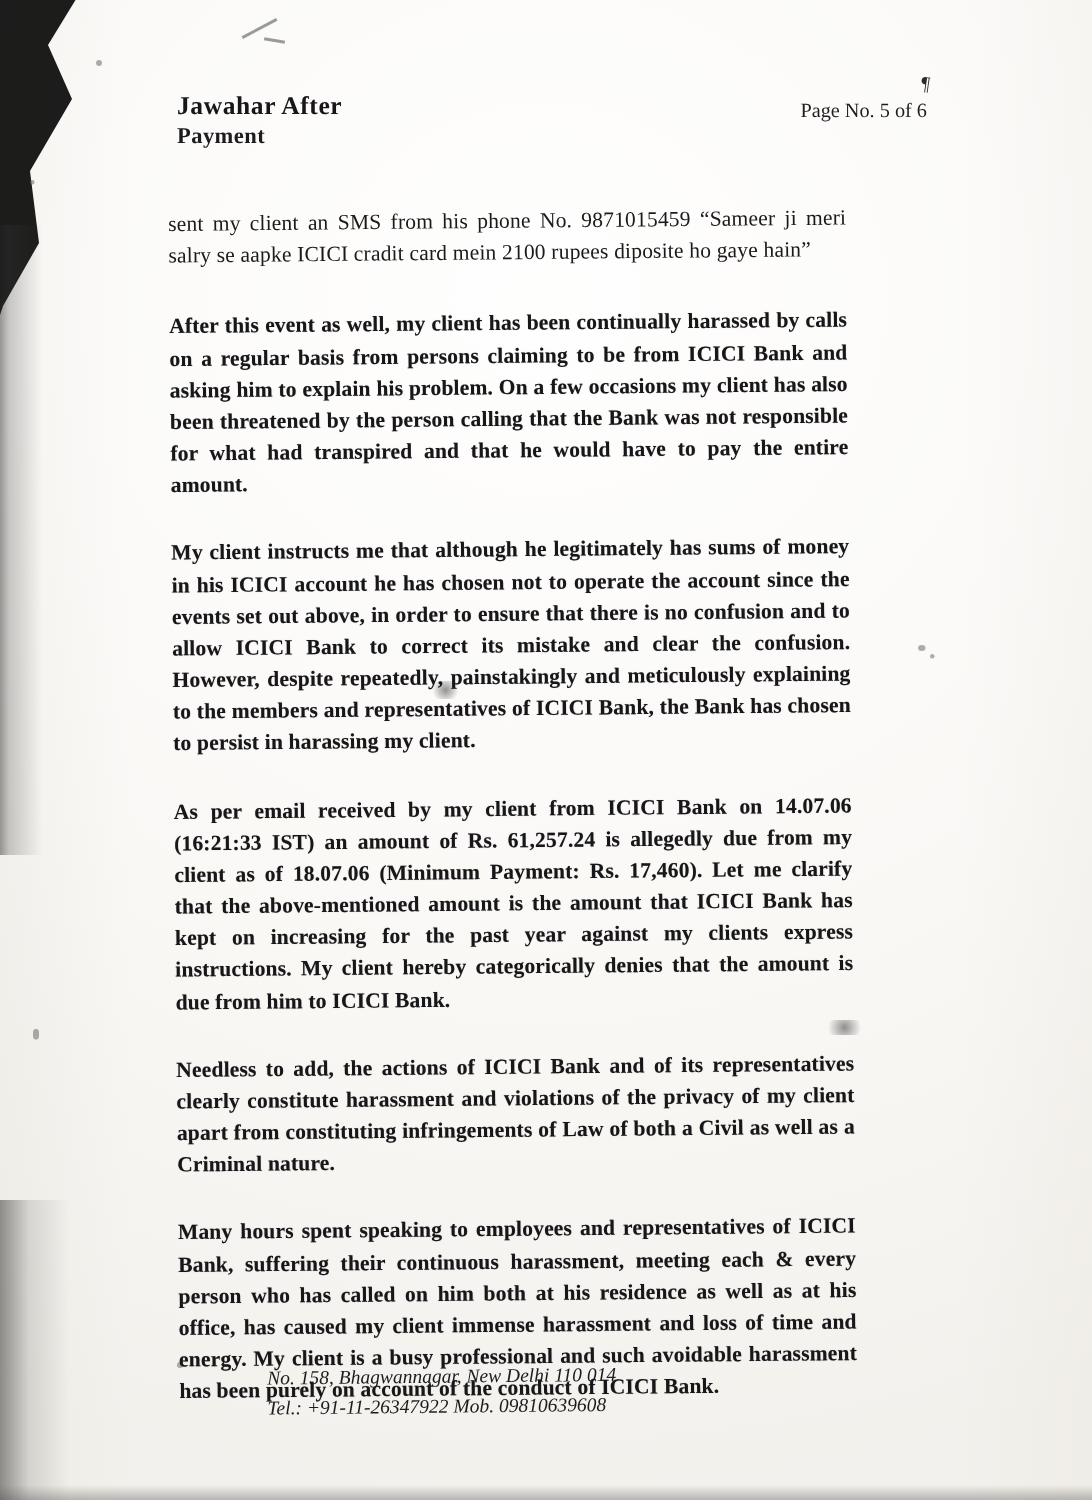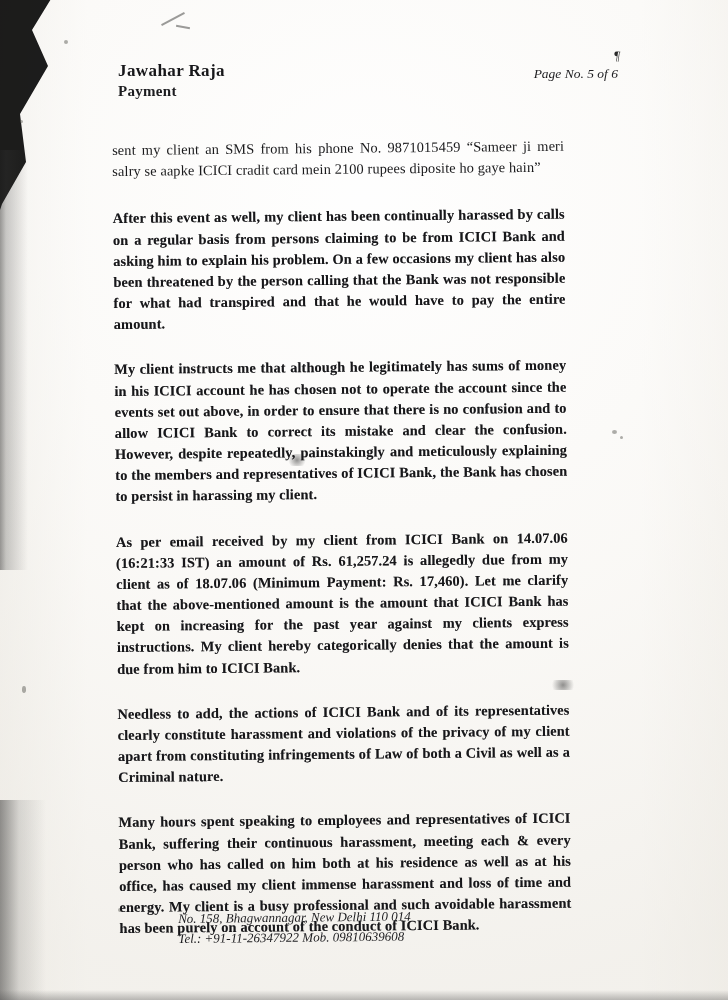--- a/index.html
+++ b/index.html
@@ -110,21 +110,20 @@
   }
   .firm-role {
     font-family: "Liberation Serif", serif;
     font-weight: bold;
     font-size: 15px;
     letter-spacing: 0.3px;
     color: #1c1c1f;
   }
   .page-no {
     font-family: "Liberation Serif", serif;
-    font-style: italic;
     font-size: 13.5px;
     color: #1d1d20;
     margin-top: 6px;
     white-space: nowrap;
   }
   .page-no-mark {
     position: absolute;
     top: 48px;
     right: 108px;
     font-size: 13px;
@@ -202,21 +201,21 @@
   <div class="speck" style="top:120px; left:20px; width:3px; height:3px;"></div>
   <div class="speck" style="top:430px; left:612px; width:5px; height:4px;"></div>
   <div class="speck" style="top:436px; left:620px; width:3px; height:3px;"></div>
   <div class="speck" style="top:686px; left:22px; width:4px; height:7px; border-radius:40%;"></div>
   <div class="speck" style="top:908px; left:118px; width:4px; height:4px;"></div>
   <div class="smudge" style="top:454px; left:286px; width:22px; height:12px;"></div>
   <div class="smudge" style="top:680px; left:548px; width:30px; height:10px;"></div>
 
   <div class="letterhead">
     <div class="firm">
-      <div class="firm-name">Jawahar Raja</div>
+      <div class="firm-name">Jawahar After</div>
       <div class="firm-role">Payment</div>
     </div>
     <div class="page-no">Page No. 5 of 6</div>
   </div>
   <div class="page-no-mark">¶</div>
 
   <div class="body-text">
     <p class="para lead first">sent my client an SMS from his phone No. 9871015459 “Sameer ji meri salry se aapke ICICI cradit card mein 2100 rupees diposite ho gaye hain”</p>
     <p class="para p-indent">After this event as well, my client has been continually harassed by calls on a regular basis from persons claiming to be from ICICI Bank and asking him to explain his problem. On a few occasions my client has also been threatened by the person calling that the Bank was not responsible for what had transpired and that he would have to pay the entire amount.</p>
     <p class="para p-indent">My client instructs me that although he legitimately has sums of money in his ICICI account he has chosen not to operate the account since the events set out above, in order to ensure that there is no confusion and to allow ICICI Bank to correct its mistake and clear the confusion. However, despite repeatedly, painstakingly and meticulously explaining to the members and representatives of ICICI Bank, the Bank has chosen to persist in harassing my client.</p>

